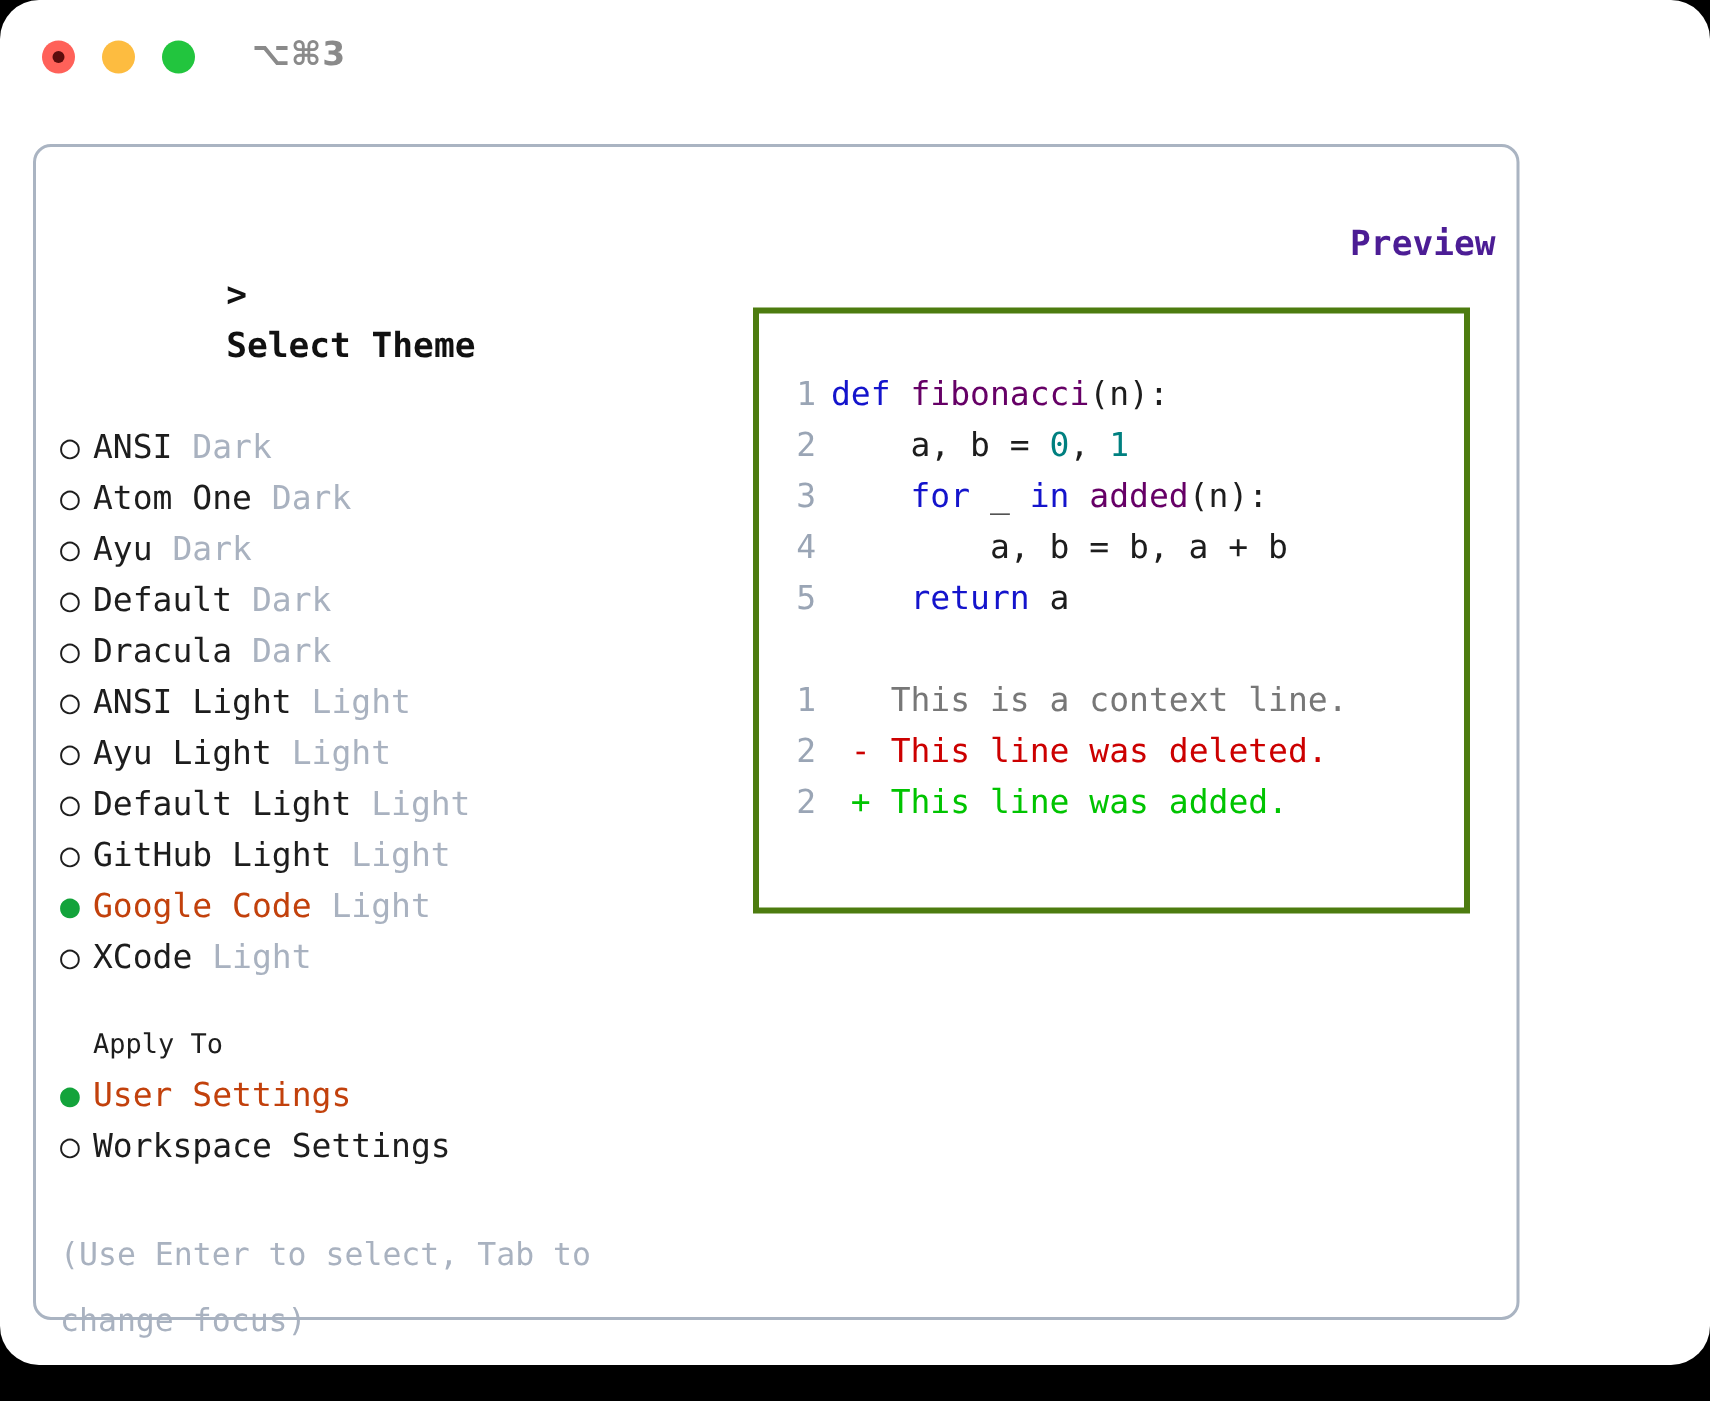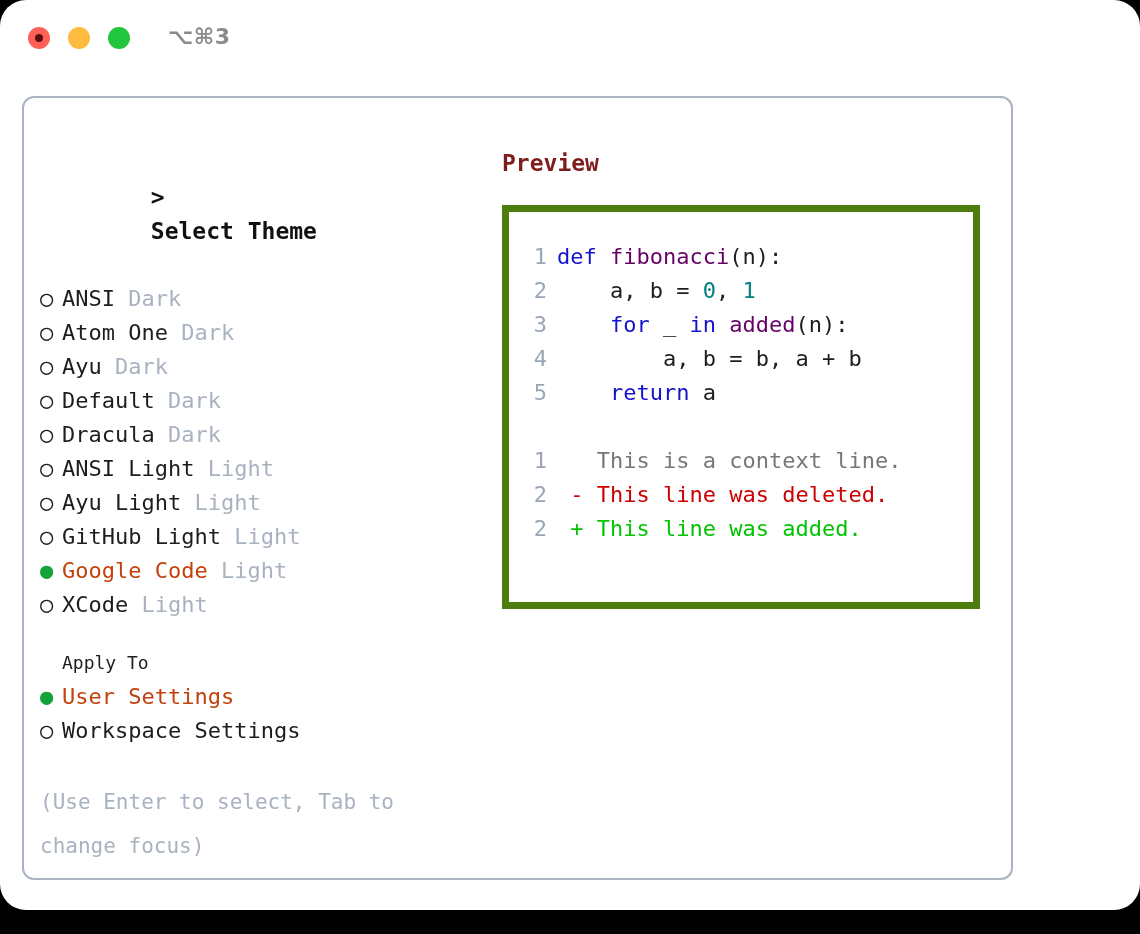--- a/index.html
+++ b/index.html
@@ -134,32 +134,33 @@
     font-size: 21px;
     line-height: 44px;
     color: #a9b2c0;
     width: 420px;
   }
 
   
   .preview-title {
     font-size: 23px;
     font-weight: bold;
-    color: #7f1d1d;
-    line-height: 34px;
+    color: #4c1d95;
+    line-height: 34px;
+    text-align: right;
   }
 
   .preview-box {
     margin-top: 25px;
     width: 478px;
     height: 404px;
-    border: 7px solid #4d7c0f;
+    border: 4px solid #4d7c0f;
     background: #ffffff;
     box-sizing: border-box;
-    padding: 28px 0 0 12px;
+    padding: 38px 0 0 12px;
   }
 
   .code-line {
     font-size: 22px;
     line-height: 34px;
     white-space: pre;
     color: #1d1d1d;
   }
   .ln {
     display: inline-block;
@@ -201,20 +202,21 @@
       </div>
 
       <div id="theme-items">
           <span class="opt"><span class="bullet">○</span><span class="label">ANSI</span><span class="tag"> Dark</span></span>
           <span class="opt"><span class="bullet">○</span><span class="label">Atom One</span><span class="tag"> Dark</span></span>
           <span class="opt"><span class="bullet">○</span><span class="label">Ayu</span><span class="tag"> Dark</span></span>
           <span class="opt"><span class="bullet">○</span><span class="label">Default</span><span class="tag"> Dark</span></span>
           <span class="opt"><span class="bullet">○</span><span class="label">Dracula</span><span class="tag"> Dark</span></span>
           <span class="opt"><span class="bullet">○</span><span class="label">ANSI Light</span><span class="tag"> Light</span></span>
           <span class="opt"><span class="bullet">○</span><span class="label">Ayu Light</span><span class="tag"> Light</span></span>
+          <span class="opt"><span class="bullet">○</span><span class="label">Default Light</span><span class="tag"> Light</span></span>
           <span class="opt"><span class="bullet">○</span><span class="label">GitHub Light</span><span class="tag"> Light</span></span>
           <span class="opt selected"><span class="bullet">●</span><span class="label">Google Code</span><span class="tag"> Light</span></span>
           <span class="opt"><span class="bullet">○</span><span class="label">XCode</span><span class="tag"> Light</span></span>
         </div>
 
       <div class="spacer-sm"></div>
 
       <div class="subhead">Apply To</div>
 
       <div id="apply-items">

